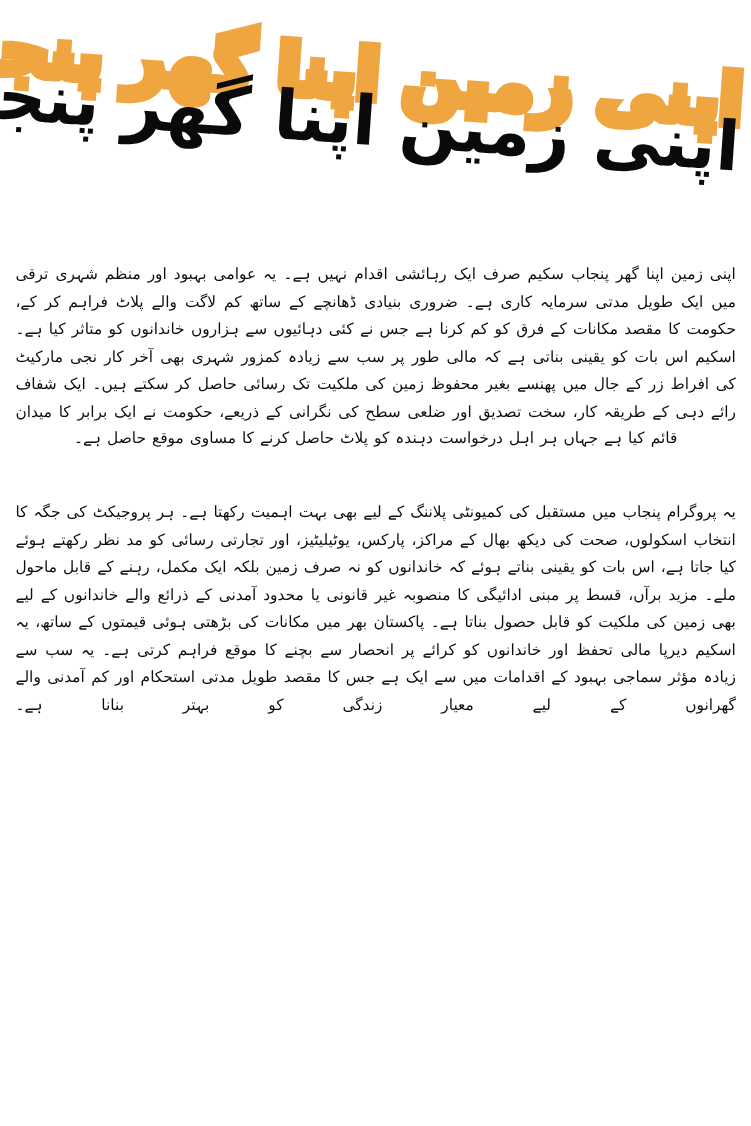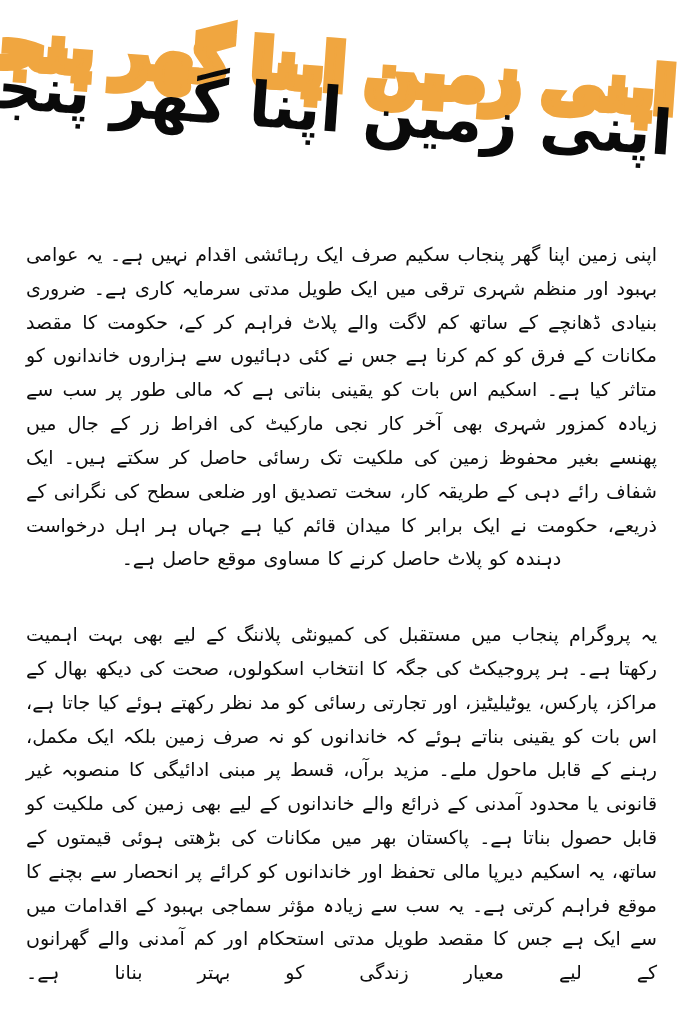--- a/index.html
+++ b/index.html
@@ -64,23 +64,23 @@
     position: relative;
     color: var(--title-fill, #0a0a0a);
   }
 
   
   .body-para {
     direction: rtl;
     unicode-bidi: embed;
     text-align: justify;
     color: var(--body-text, #0d0d0d);
-    font-size: 19px;
+    font-size: 14px;
     line-height: 1.78;
-    margin: 12px;
+    margin: 0;
     padding: 0 14px;
     word-spacing: 1px;
   }
   .para-1 {
     margin-top: 52px;
     text-align-last: center;
   }
   .para-2 {
     margin-top: 42px;
     text-align-last: justify;

